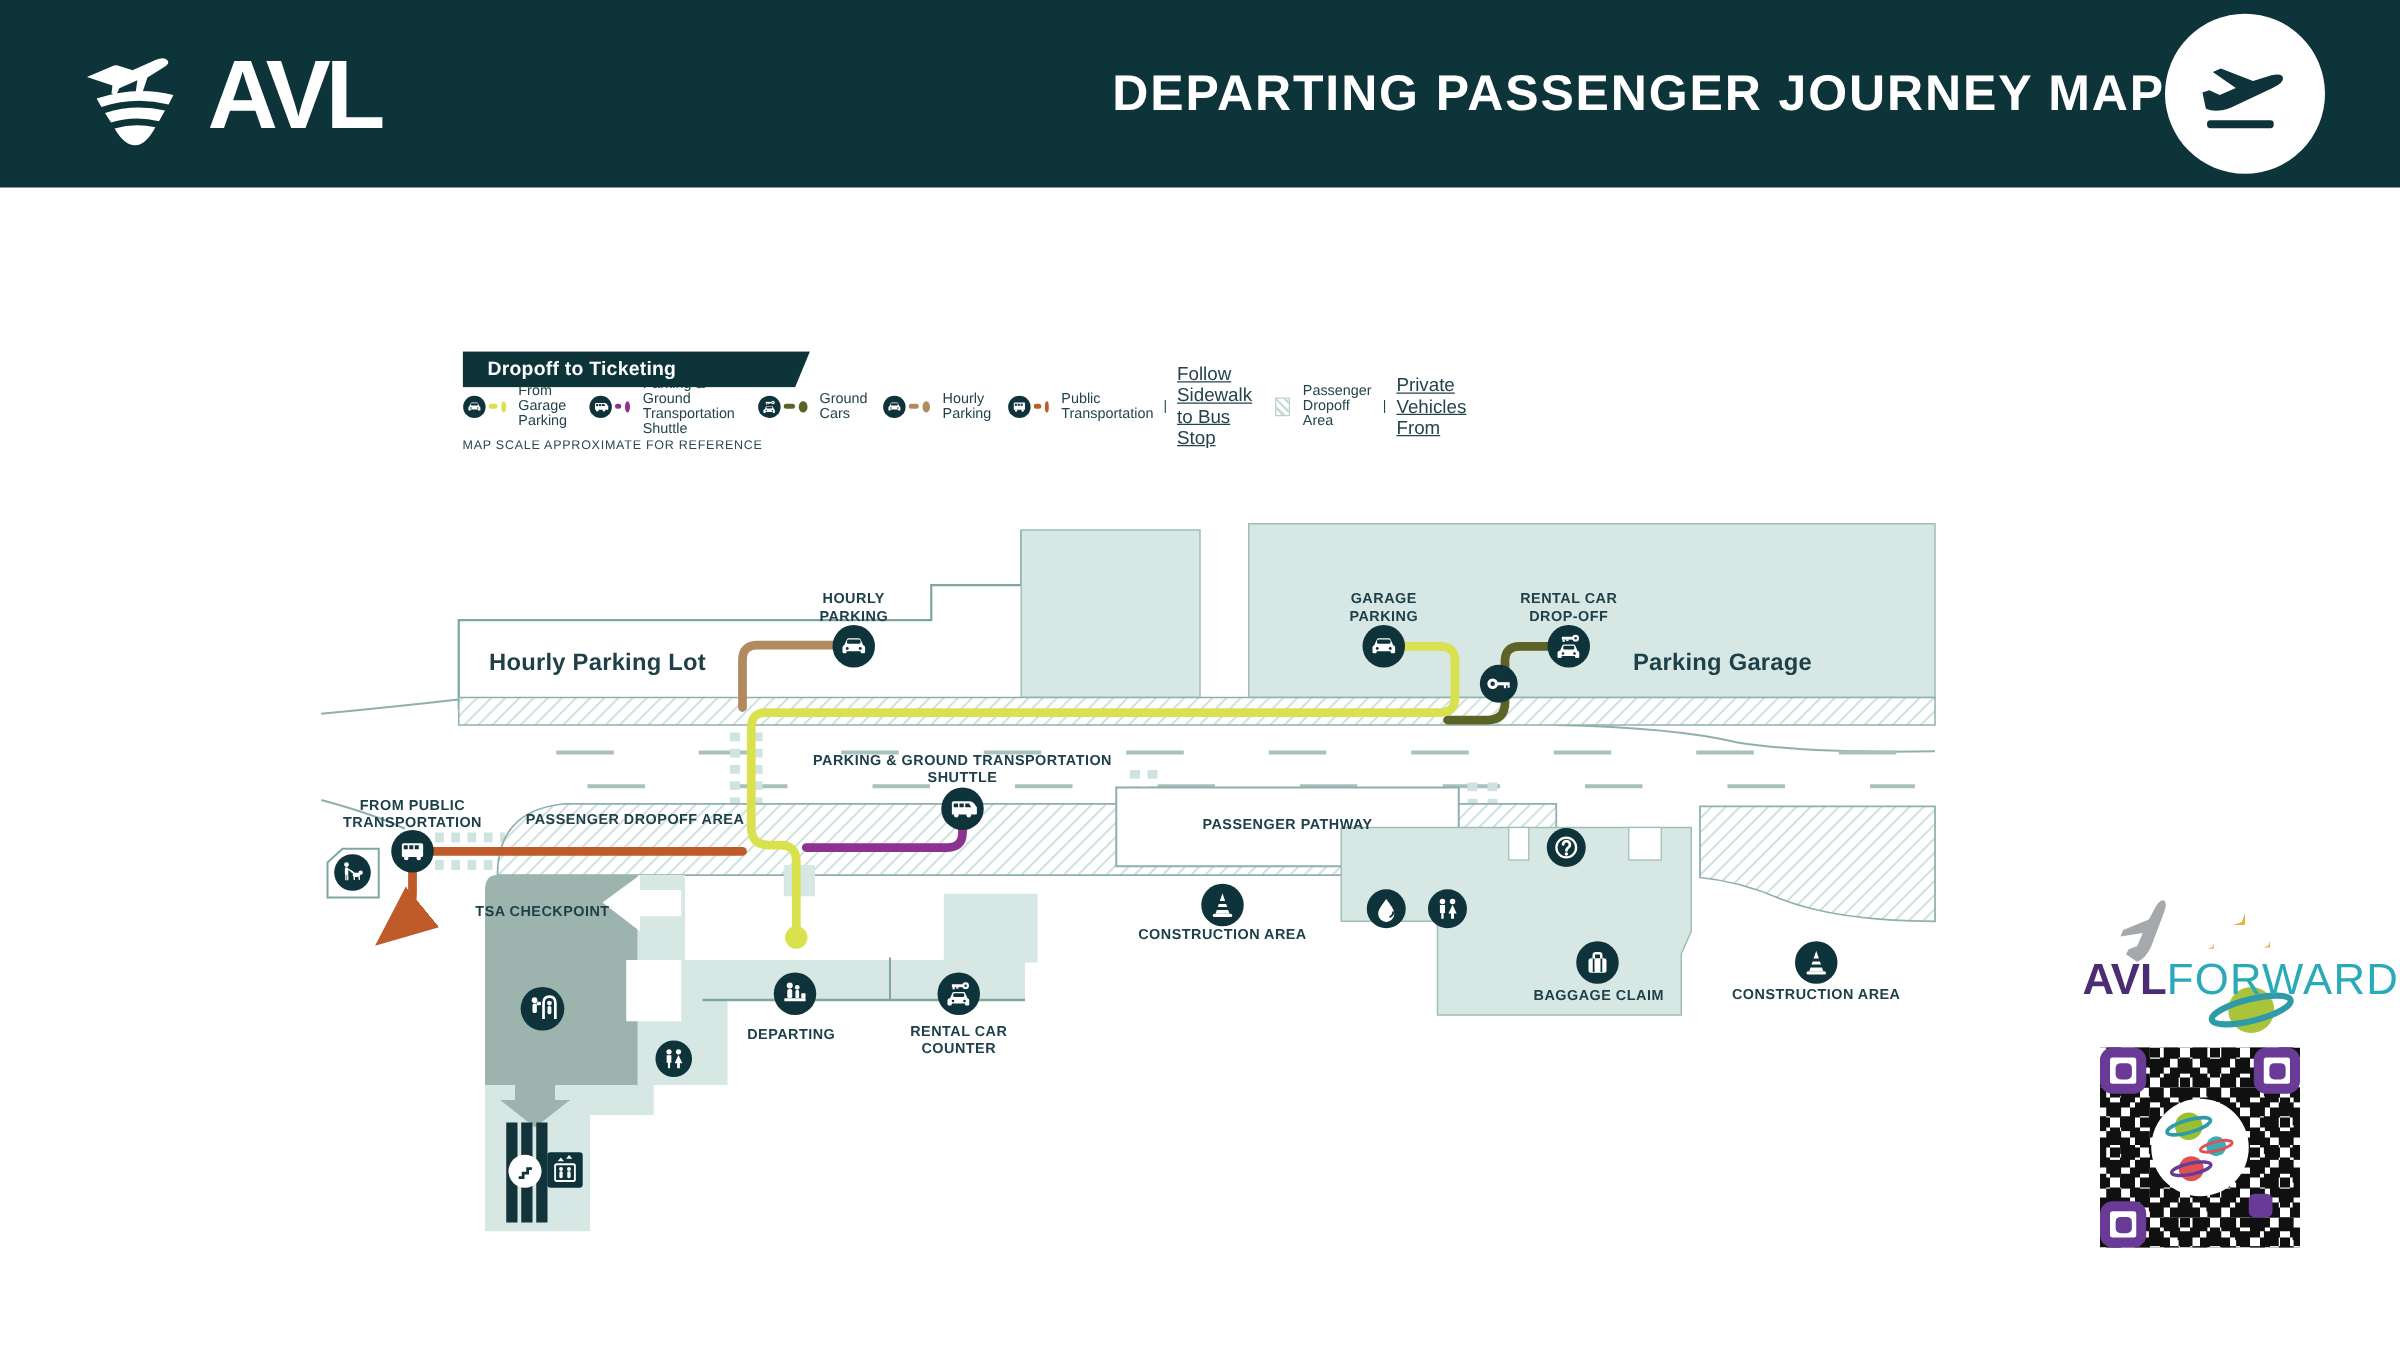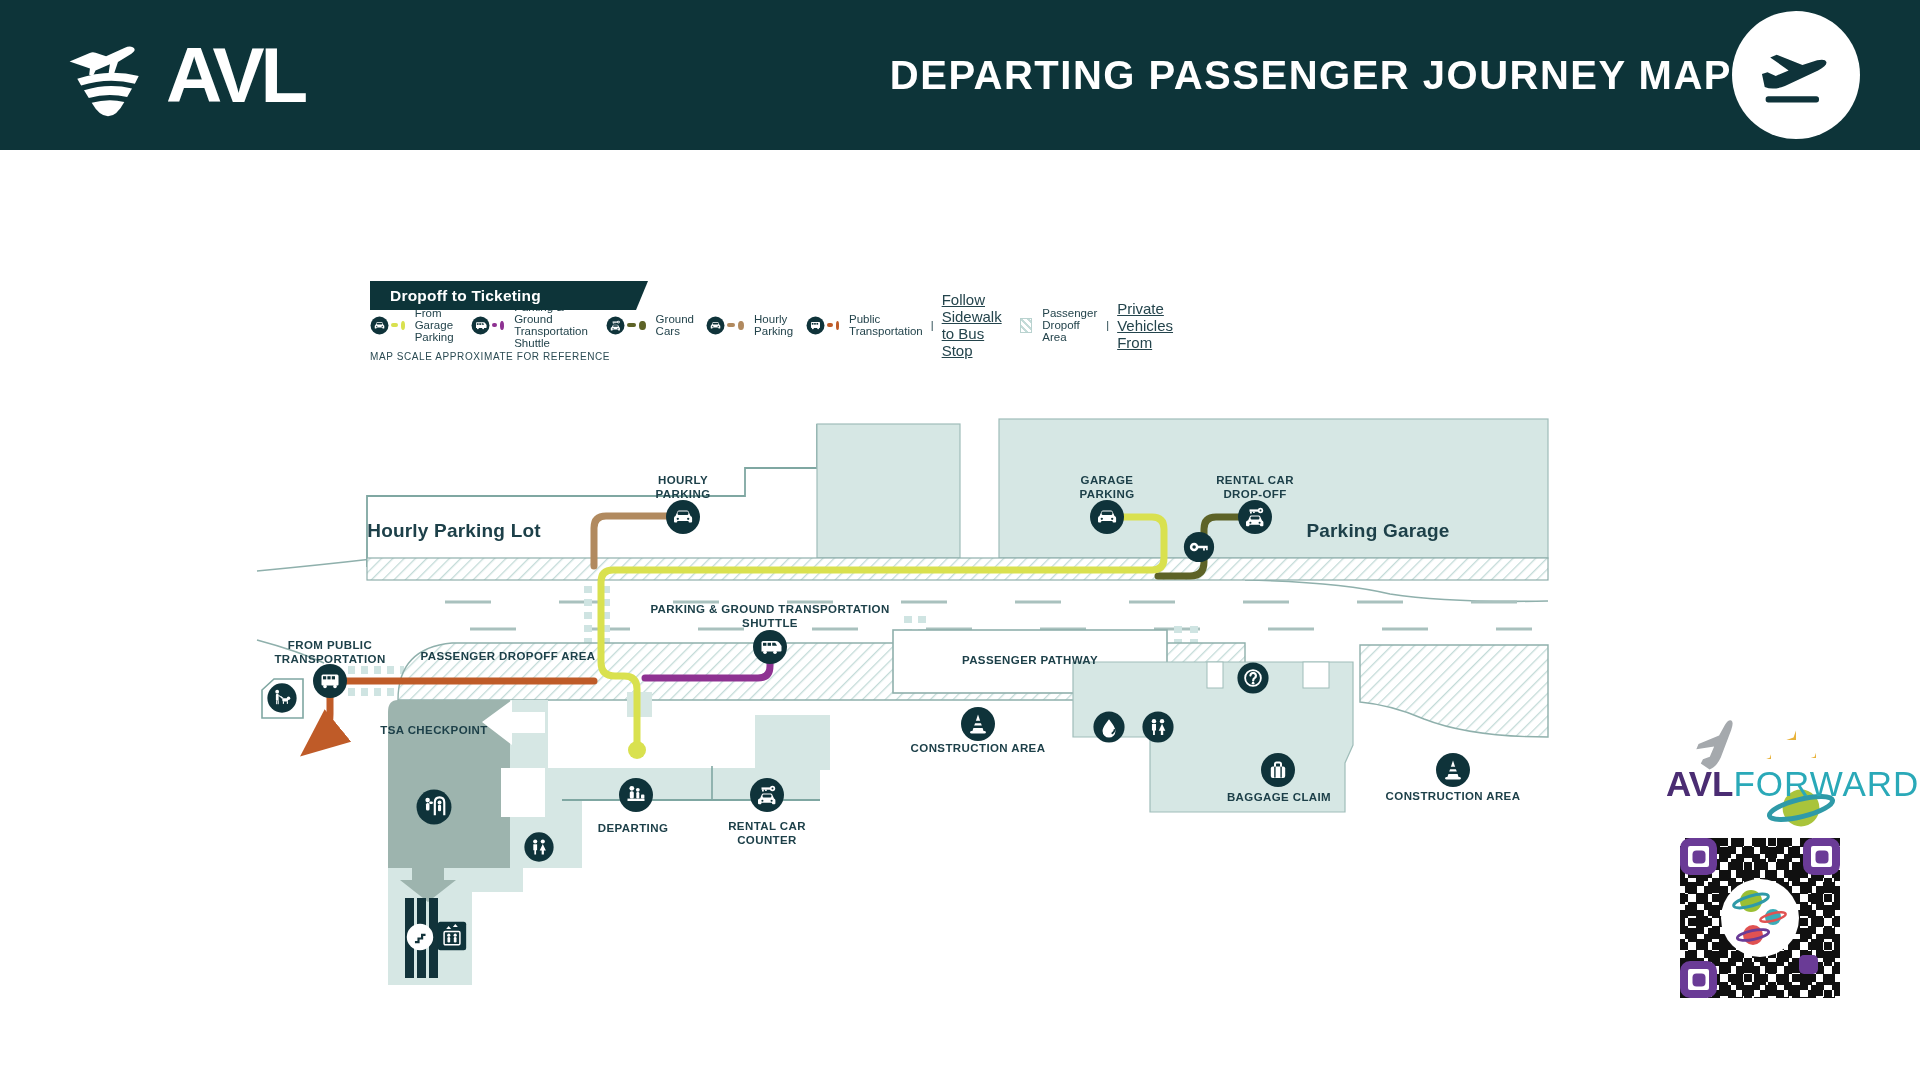--- a/index.html
+++ b/index.html
@@ -403,21 +403,21 @@
       <svg width="28" height="28" viewBox="0 0 36 36">
         <use href="#i-escalator"></use>
       </svg>
     </div>
 <div class="micon" style="left:452px;top:936px">
       <svg width="30" height="30" viewBox="0 0 36 36">
         <use href="#i-elevator"></use>
       </svg>
     </div>
 
-<div class="mlabel big" style="left:454px;top:531px">Hourly Parking Lot</div>
+<div class="mlabel big" style="left:478px;top:531px">Hourly Parking Lot</div>
 <div class="mlabel big" style="left:1378px;top:531px">Parking Garage</div>
 <div class="mlabel" style="left:683px;top:487px;width:92px">HOURLY PARKING</div>
 <div class="mlabel" style="left:1107px;top:487px;width:92px">GARAGE PARKING</div>
 <div class="mlabel" style="left:1255px;top:487px;width:120px">RENTAL CAR DROP-OFF</div>
 <div class="mlabel" style="left:770px;top:616px;width:250px">PARKING &amp; GROUND TRANSPORTATION SHUTTLE</div>
 <div class="mlabel" style="left:330px;top:652px;width:185px">FROM PUBLIC TRANSPORTATION</div>
 <div class="mlabel" style="left:508px;top:656px;width:280px">PASSENGER DROPOFF AREA</div>
 <div class="mlabel" style="left:1030px;top:660px;width:280px">PASSENGER PATHWAY</div>
 <div class="mlabel" style="left:434px;top:730px;width:115px">TSA CHECKPOINT</div>
 <div class="mlabel" style="left:633px;top:828px;width:130px">DEPARTING</div>

